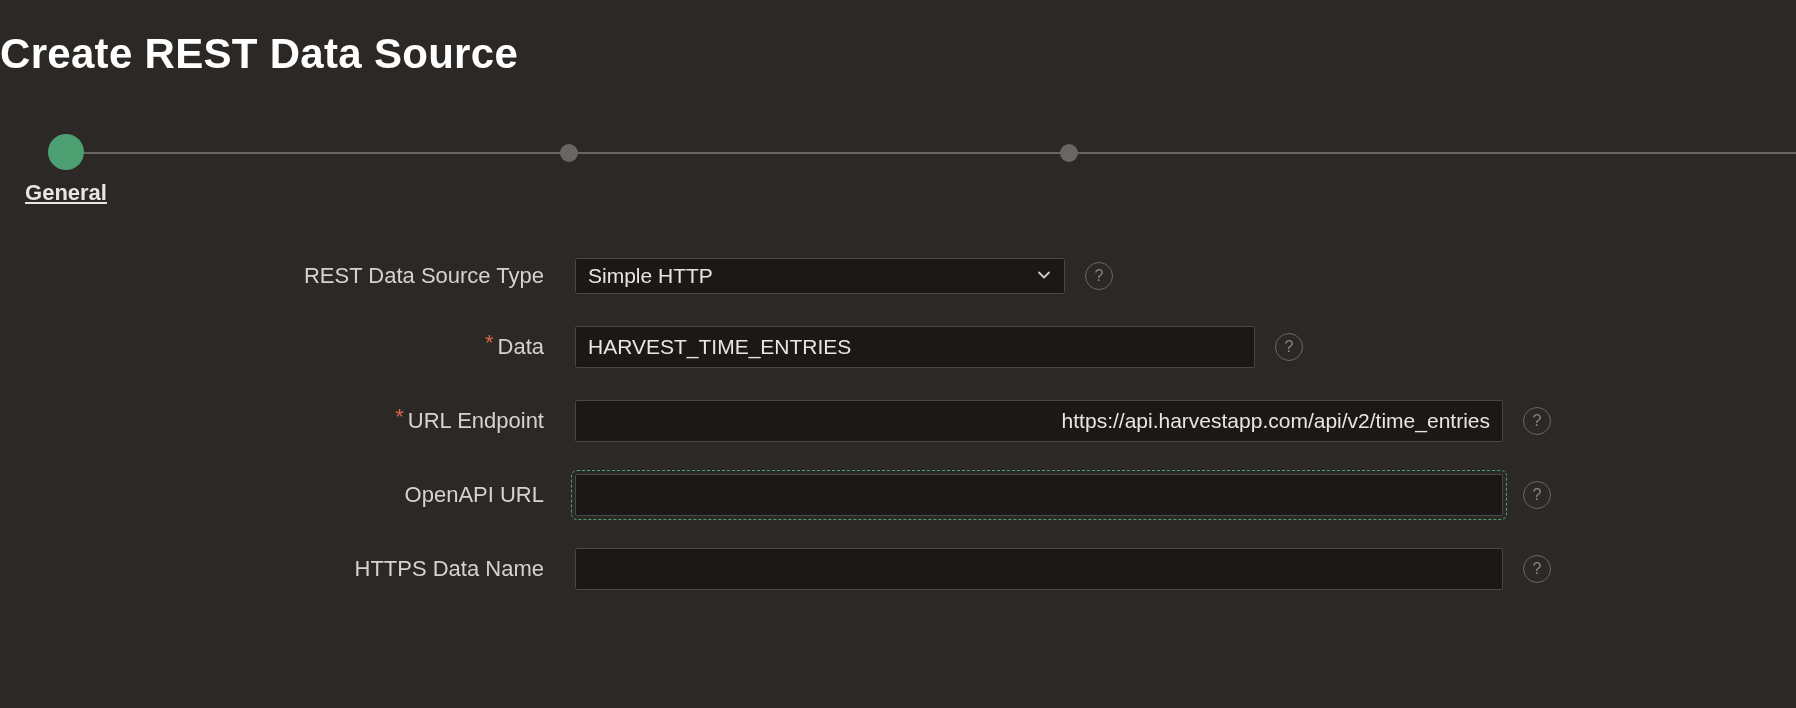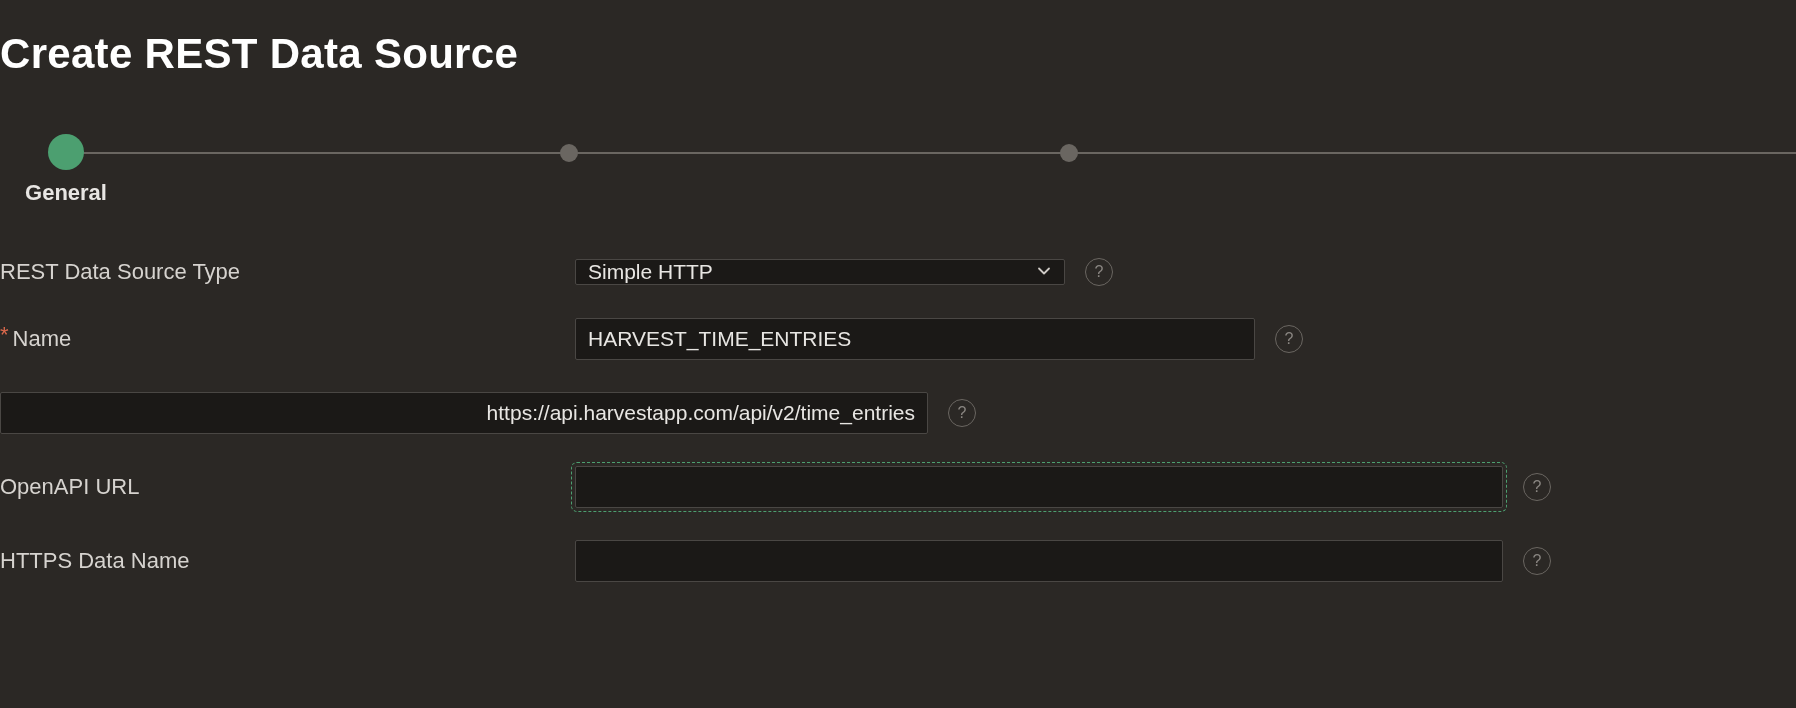--- a/index.html
+++ b/index.html
@@ -51,54 +51,56 @@
     background: #4c9f70;
   }
   .train-label {
     position: absolute;
     top: 42px;
     font-size: 22px;
     font-weight: 600;
     color: #e8e6e3;
     transform: translateX(-50%);
     white-space: nowrap;
+    text-decoration: underline;
   }
 
   
   .form {
     margin-top: 40px;
   }
   .row {
     display: flex;
     align-items: center;
     margin-bottom: 32px;
   }
   .label-col {
     width: 575px;
+    text-align: right;
     font-size: 22px;
     color: #d6d3cf;
-    padding-right: 22px;
+    padding-right: 31px;
     box-sizing: border-box;
   }
   .req {
     color: #d9684c;
     margin-right: 4px;
     font-size: 22px;
     position: relative;
     top: -4px;
   }
   .field-col {
     display: flex;
     align-items: center;
   }
 
   .select-wrap {
     position: relative;
     width: 490px;
-    height: 26px;
+    height: 36px;
     background: #1b1917;
     border: 1px solid #4a4744;
     border-radius: 2px;
     display: flex;
     align-items: center;
     padding: 0 40px 0 12px;
     font-size: 21px;
     color: #e8e6e3;
     box-sizing: border-box;
     cursor: pointer;
@@ -173,29 +175,32 @@
               <path d="M3 5.5l5 5 5-5" fill="none" stroke="#cfcbc6" stroke-width="1.8" stroke-linecap="round" stroke-linejoin="round"></path>
             </svg>
         </span>
       </div>
       <div class="help">?</div>
     </div>
   </div>
 
   <div class="row">
     <div class="label-col">
-      <span class="req">*</span><span>Name</span>
+      <span class="req">*</span><span>Data</span>
     </div>
     <div class="field-col">
       <input class="text-input w-680" type="text" value="HARVEST_TIME_ENTRIES" style="">
       <div class="help">?</div>
     </div>
   </div>
 
   <div class="row">
+    <div class="label-col">
+      <span class="req">*</span><span>URL Endpoint</span>
+    </div>
     <div class="field-col">
       <input class="text-input w-840" type="text" value="https://api.harvestapp.com/api/v2/time_entries" style="">
       <div class="help">?</div>
     </div>
   </div>
 
   <div class="row">
     <div class="label-col">OpenAPI URL</div>
     <div class="field-col">
       <input class="text-input w-840 focused-dashed" type="text" value="" style="">

